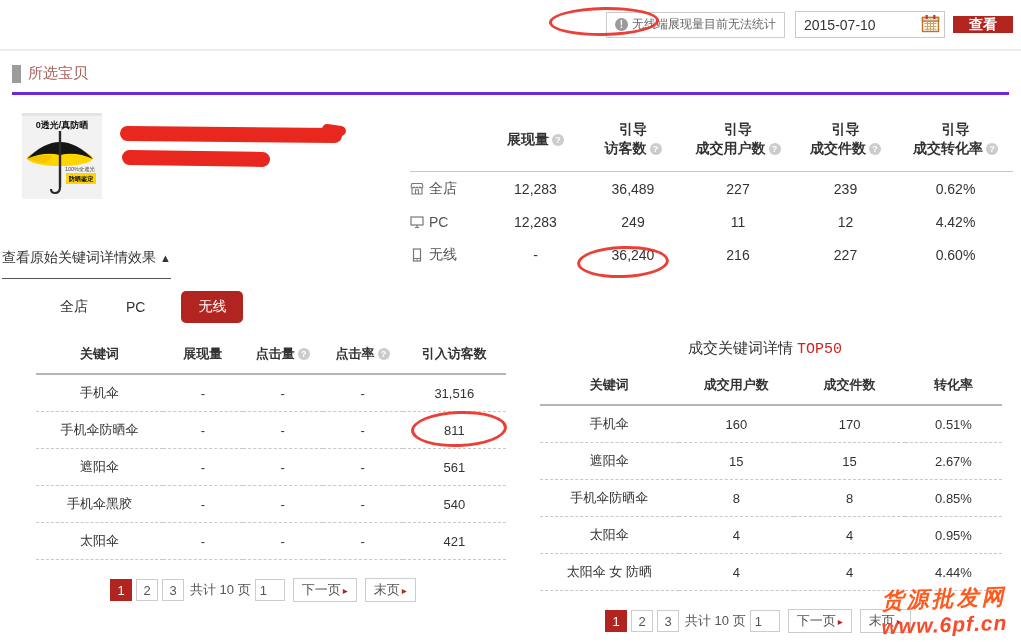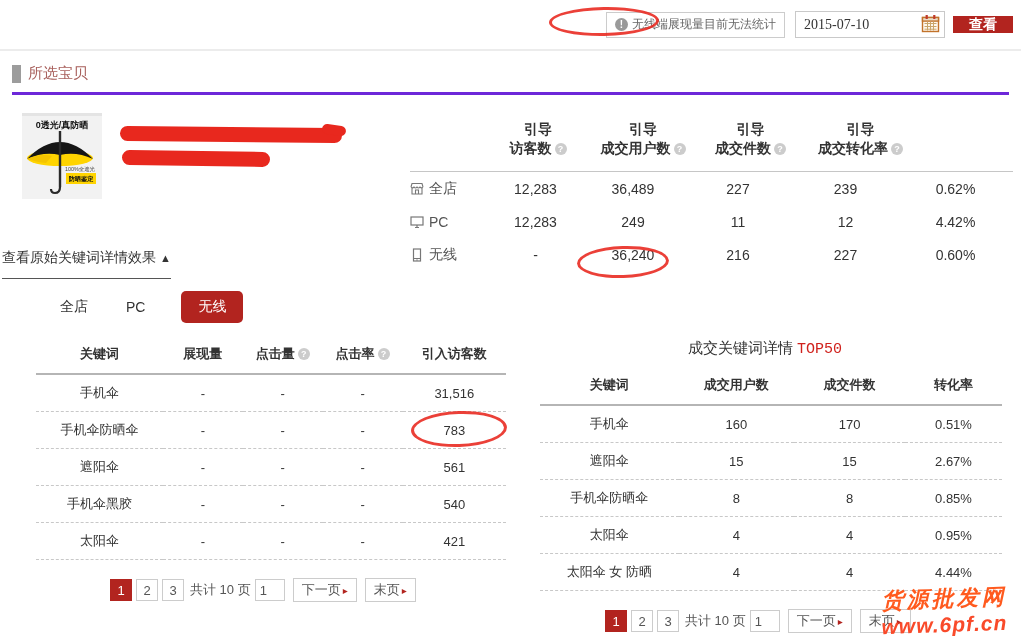--- a/index.html
+++ b/index.html
@@ -8,21 +8,21 @@
 
   
   .topbar { display:flex; align-items:center; padding:11px 8px 11px 12px; border-bottom:2px solid #ececec; }
   .breadcrumb { font-size:15px; color:#565656; white-space:nowrap; }
   .breadcrumb .bc-back { cursor:pointer; }
   .breadcrumb .bc-sep { margin:0 6px; color:#777; }
   .top-right { margin-left:auto; display:flex; align-items:center; }
   .notice-box { display:flex; align-items:center; border:1px solid #ccc; height:26px; padding:0 8px; font-size:12px; color:#666; white-space:nowrap; }
   .info-icon { display:inline-block; width:13px; height:13px; border-radius:50%; background:#9a9a9a; color:#fff; font-size:10px; line-height:13px; text-align:center; margin-right:4px; font-weight:bold; }
   .date-wrap { display:flex; align-items:center; border:1px solid #c9c9c9; height:27px; width:150px; margin-left:10px; padding:0 4px 0 8px; }
-  .date-input { border:none; outline:none; width:100px; font-size:14px; color:#333; font-family:Liberation Serif, serif; }
+  .date-input { border:none; outline:none; width:100px; font-size:14px; color:#333; font-family:Liberation Sans, sans-serif; }
   .cal-icon { margin-left:auto; cursor:pointer; }
   .view-btn { height:17px; width:60px; margin-left:8px; background:#b2241f; color:#fff; border:none; font-size:14px; font-weight:bold; cursor:pointer; font-family:inherit; }
   .range-group { display:flex; margin-left:8px; }
   .range-btn { height:27px; width:80px; background:#fff; border:1px solid #c9c9c9; border-left:none; font-size:14px; color:#333; cursor:pointer; font-family:inherit; }
   .range-btn:first-child { border-left:1px solid #c9c9c9; }
 
   
   .section-head { margin:13px 12px 0 12px; padding-bottom:9px; border-bottom:3px solid #6d28d9; display:flex; align-items:center; }
   .section-marker { width:9px; height:18px; background:#9c9c9c; margin-right:7px; }
   .section-title { font-size:15px; color:#a8605c; }
@@ -135,20 +135,23 @@
     <div class="scribble scr1b"></div>
     <div class="scribble scr2"></div>
     <div class="detail-link">
       <span>查看原始关键词详情效果</span><span class="tri">▲</span>
     </div>
   </div>
 
   <div class="summary">
     <div class="sum-header">
       <div class="hcell sum-label"></div>
+      <div class="hcell c1">
+          <span><span class="htxt">展现量</span><span class="help-icon">?</span></span>
+        </div>
       <div class="hcell c2">
           <span><span class="htxt">引导
 访客数</span><span class="help-icon">?</span></span>
         </div>
       <div class="hcell c3">
           <span><span class="htxt">引导
 成交用户数</span><span class="help-icon">?</span></span>
         </div>
       <div class="hcell c4">
           <span><span class="htxt">引导
@@ -240,21 +243,21 @@
             <td>-</td>
             <td>-</td>
             <td>-</td>
             <td>31,516</td>
           </tr>
         <tr>
             <td>手机伞防晒伞</td>
             <td>-</td>
             <td>-</td>
             <td>-</td>
-            <td>783</td>
+            <td>811</td>
           </tr>
         <tr>
             <td>遮阳伞</td>
             <td>-</td>
             <td>-</td>
             <td>-</td>
             <td>561</td>
           </tr>
         <tr>
             <td>手机伞黑胶</td>

